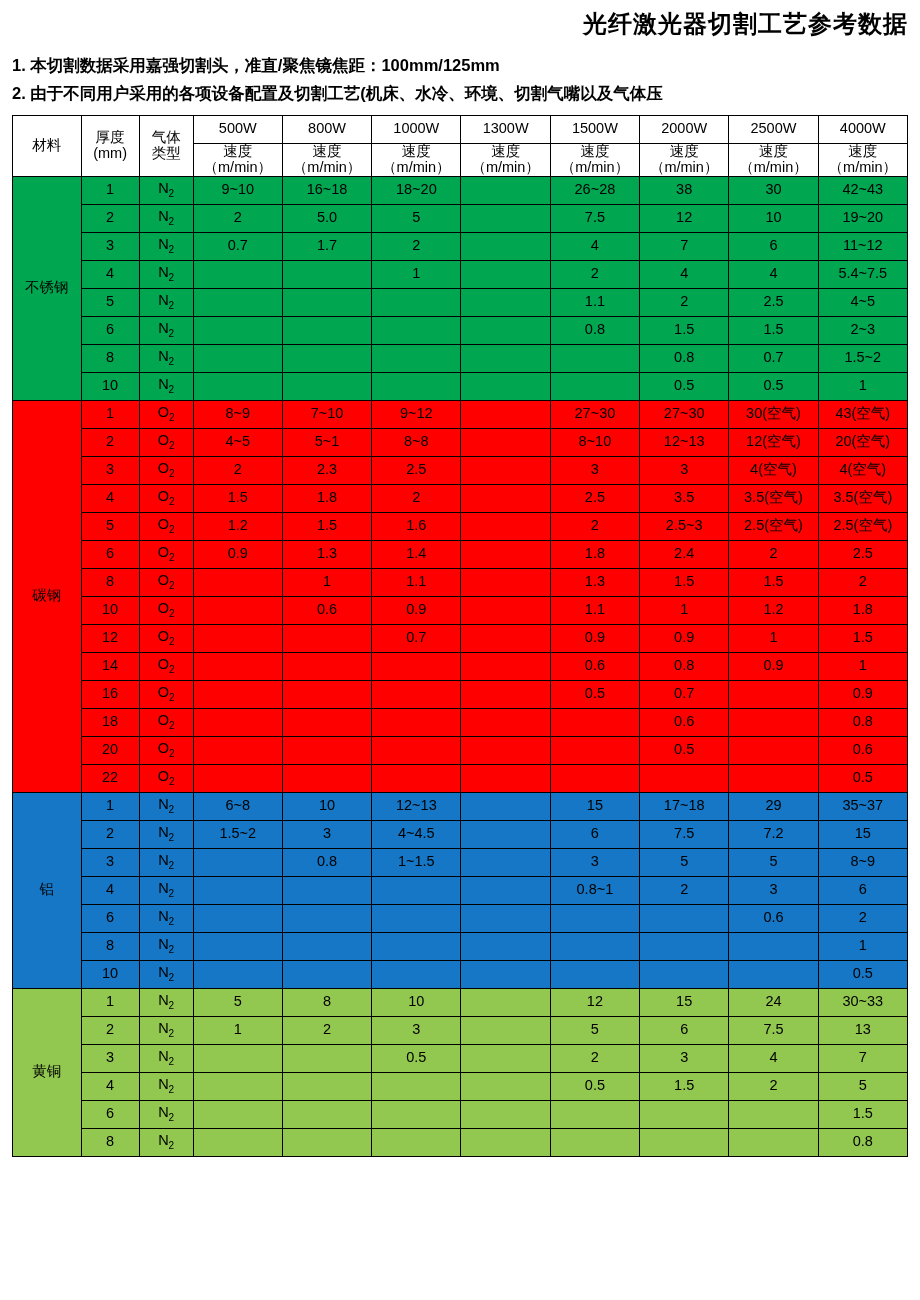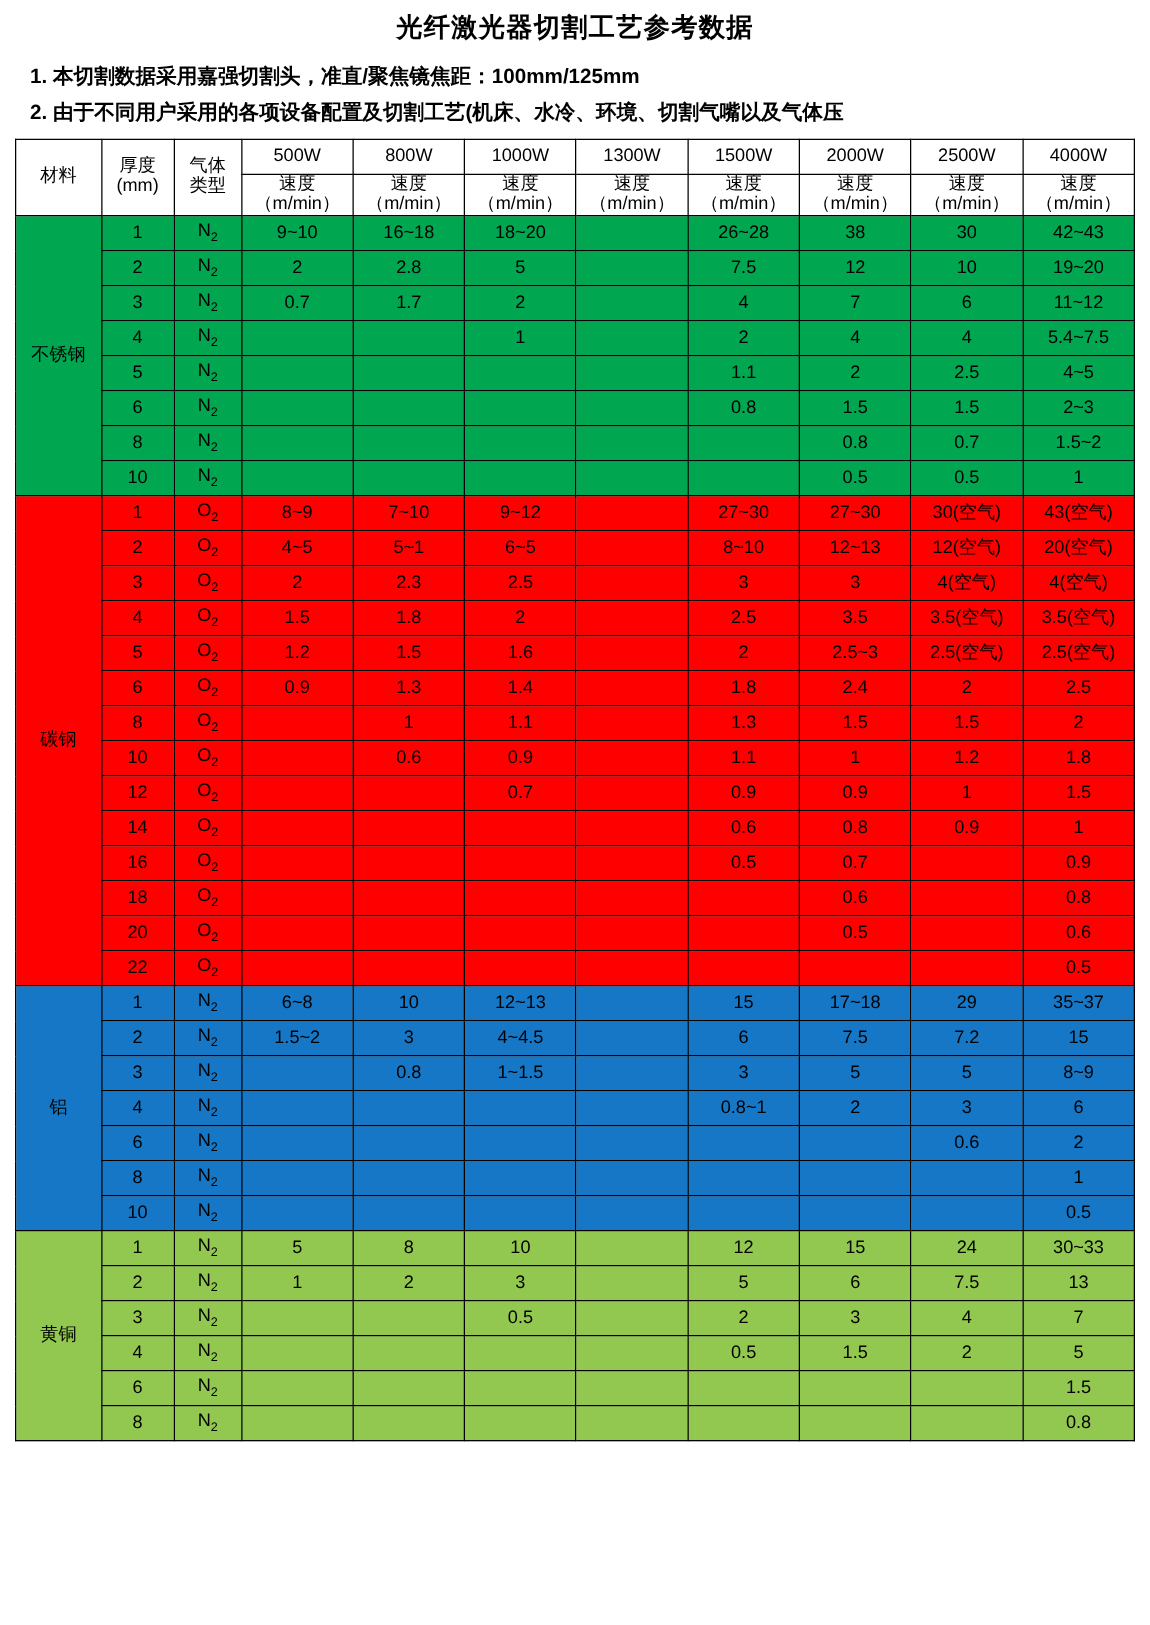--- a/index.html
+++ b/index.html
@@ -15,32 +15,32 @@
     overflow: hidden;
   }
   .page {
     width: 920px;
     height: 1300px;
     position: relative;
     box-sizing: border-box;
     padding: 0 12px;
   }
   .doc-title {
-    text-align: center;
-    font-size: 21px;
+    text-align: right;
+    font-size: 24px;
     font-weight: bold;
     letter-spacing: 1px;
     margin: 10px 0 14px 0;
     line-height: 1.2;
   }
   .note {
     font-size: 16.5px;
     font-weight: bold;
     line-height: 1.55;
-    margin: 0 0 3px 12px;
+    margin: 0 0 3px 0;
     white-space: nowrap;
   }
   table.data {
     border-collapse: collapse;
     width: 896px;
     margin-top: 8px;
     table-layout: fixed;
   }
   table.data td, table.data th {
     border: 1px solid #000;
@@ -175,21 +175,21 @@
           <td></td>
           <td>26~28</td>
           <td>38</td>
           <td>30</td>
           <td>42~43</td>
         </tr>
         <tr class="stainless">
           <td>2</td>
           <td>N<span class="sub">2</span></td>
           <td>2</td>
-          <td>2.8</td>
+          <td>5.0</td>
           <td>5</td>
           <td></td>
           <td>7.5</td>
           <td>12</td>
           <td>10</td>
           <td>19~20</td>
         </tr>
         <tr class="stainless">
           <td>3</td>
           <td>N<span class="sub">2</span></td>
@@ -273,21 +273,21 @@
           <td>27~30</td>
           <td>27~30</td>
           <td>30(空气)</td>
           <td>43(空气)</td>
         </tr>
         <tr class="carbon">
           <td>2</td>
           <td>O<span class="sub">2</span></td>
           <td>4~5</td>
           <td>5~1</td>
-          <td>6~5</td>
+          <td>8~8</td>
           <td></td>
           <td>8~10</td>
           <td>12~13</td>
           <td>12(空气)</td>
           <td>20(空气)</td>
         </tr>
         <tr class="carbon">
           <td>3</td>
           <td>O<span class="sub">2</span></td>
           <td>2</td>

